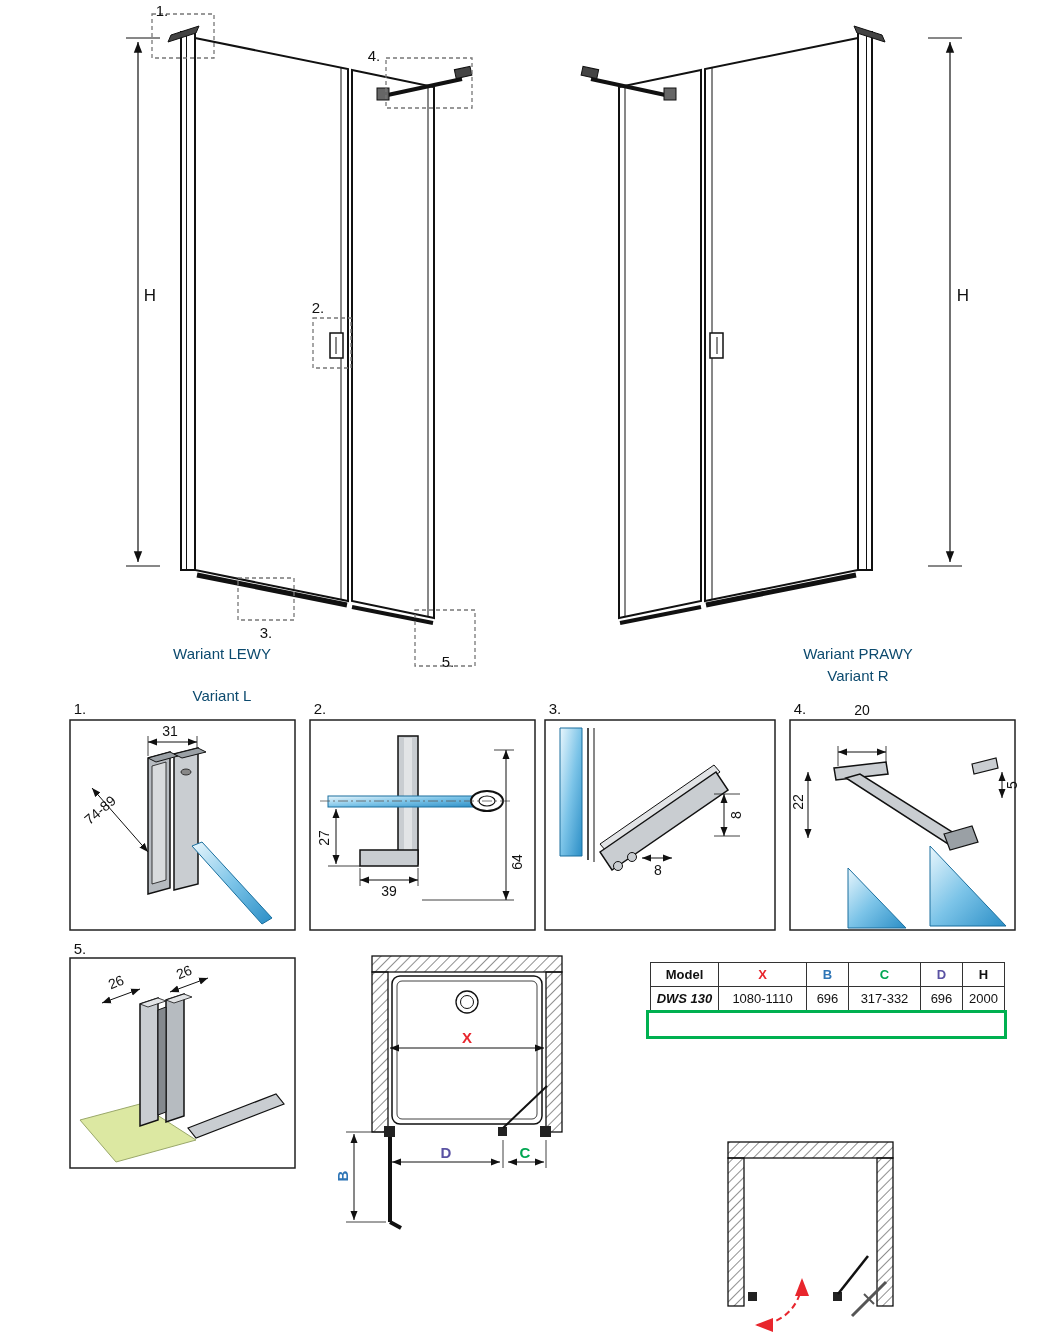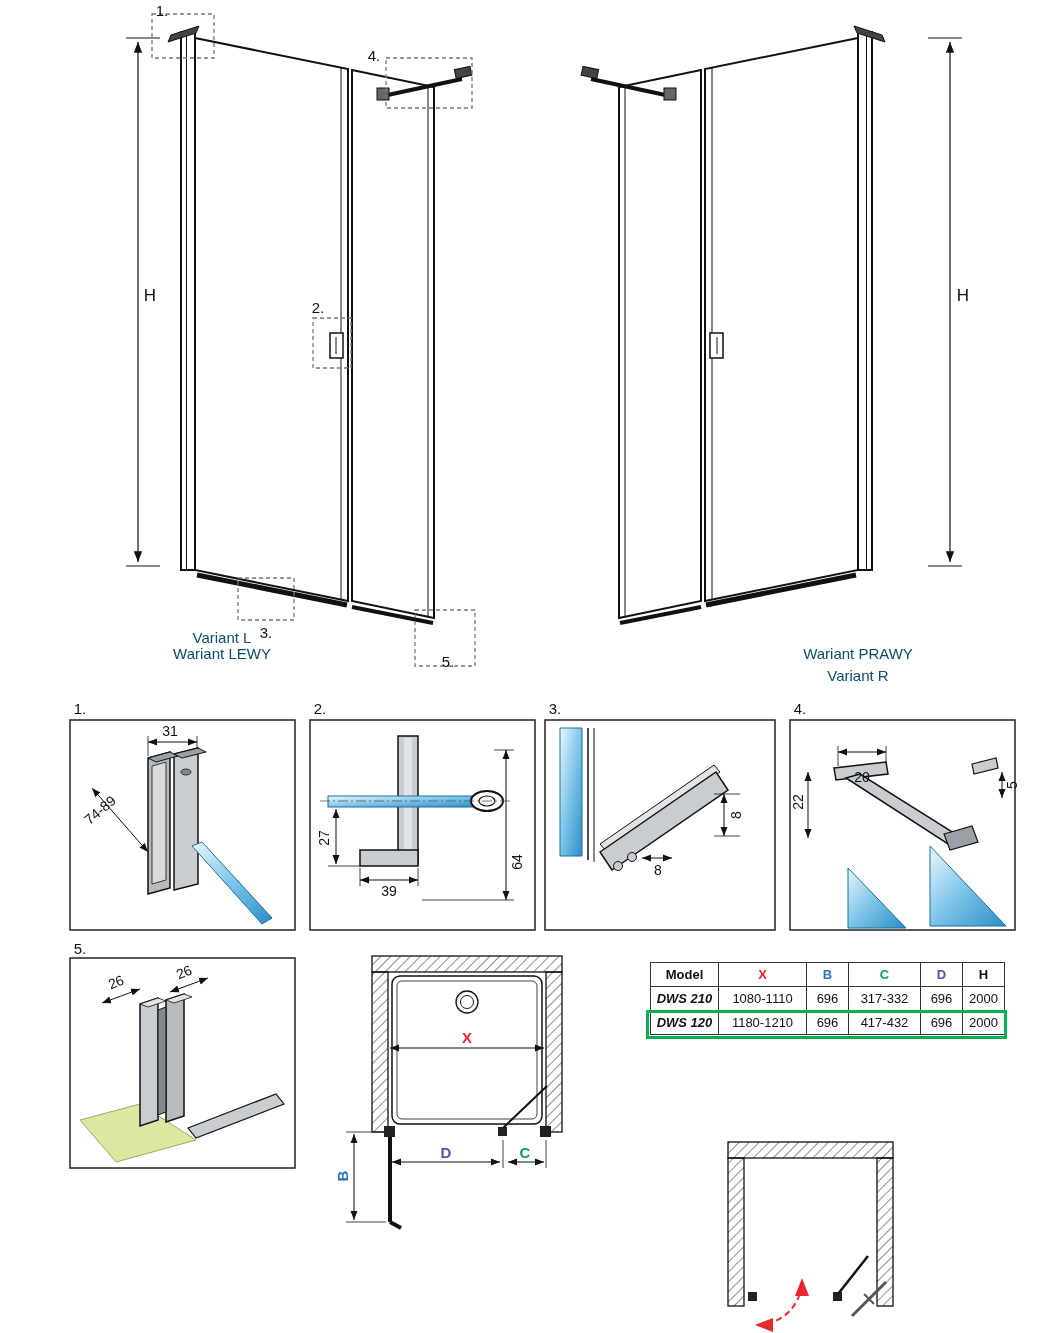--- a/index.html
+++ b/index.html
@@ -218,40 +218,40 @@
     </g>
   </svg>
 
   <div class="lbl" style="left:162px;top:10px;transform:translate(-50%,-50%)">1.</div>
   <div class="lbl" style="left:374px;top:55px;transform:translate(-50%,-50%)">4.</div>
   <div class="lbl" style="left:318px;top:307px;transform:translate(-50%,-50%)">2.</div>
   <div class="lbl" style="left:266px;top:632px;transform:translate(-50%,-50%)">3.</div>
   <div class="lbl" style="left:448px;top:661px;transform:translate(-50%,-50%)">5.</div>
   <div class="lbl h-lbl" style="left:150px;top:296px;transform:translate(-50%,-50%)">H</div>
   <div class="title" style="left:222px;top:653px;transform:translate(-50%,-50%)">Wariant LEWY</div>
-  <div class="title" style="left:222px;top:637px;transform:translate(-50%,-50%)">Variant L</div>
+  <div class="title" style="left:222px;top:695px;transform:translate(-50%,-50%)">Variant L</div>
 
   <div class="lbl h-lbl" style="left:963px;top:296px;transform:translate(-50%,-50%)">H</div>
   <div class="title" style="left:858px;top:653px;transform:translate(-50%,-50%)">Wariant PRAWY</div>
   <div class="title" style="left:858px;top:675px;transform:translate(-50%,-50%)">Variant R</div>
 
   <div class="lbl" style="left:80px;top:708px;transform:translate(-50%,-50%)">1.</div>
   <div class="lbl" style="left:320px;top:708px;transform:translate(-50%,-50%)">2.</div>
   <div class="lbl" style="left:555px;top:708px;transform:translate(-50%,-50%)">3.</div>
   <div class="lbl" style="left:800px;top:708px;transform:translate(-50%,-50%)">4.</div>
   <div class="lbl" style="left:80px;top:948px;transform:translate(-50%,-50%)">5.</div>
 
   <div class="dim" style="left:170px;top:731px;transform:translate(-50%,-50%)">31</div>
   <div class="dim" style="left:100px;top:810px;transform:translate(-50%,-50%) rotate(-40deg)">74-89</div>
   <div class="dim" style="left:324px;top:838px;transform:translate(-50%,-50%) rotate(-90deg)">27</div>
   <div class="dim" style="left:389px;top:891px;transform:translate(-50%,-50%)">39</div>
   <div class="dim" style="left:517px;top:862px;transform:translate(-50%,-50%) rotate(-90deg)">64</div>
   <div class="dim" style="left:736px;top:815px;transform:translate(-50%,-50%) rotate(-90deg)">8</div>
   <div class="dim" style="left:658px;top:870px;transform:translate(-50%,-50%)">8</div>
-  <div class="dim" style="left:862px;top:777px;transform:translate(-50%,-50%)">20</div>
+  <div class="dim" style="left:862px;top:710px;transform:translate(-50%,-50%)">20</div>
   <div class="dim" style="left:798px;top:802px;transform:translate(-50%,-50%) rotate(-90deg)">22</div>
   <div class="dim" style="left:1012px;top:785px;transform:translate(-50%,-50%) rotate(-90deg)">5</div>
   <div class="dim" style="left:116px;top:982px;transform:translate(-50%,-50%) rotate(-22deg)">26</div>
   <div class="dim" style="left:184px;top:972px;transform:translate(-50%,-50%) rotate(-22deg)">26</div>
 
   <div class="plan-lbl x-red" style="left:467px;top:1037px;transform:translate(-50%,-50%)">X</div>
   <div class="plan-lbl d-purple" style="left:446px;top:1152px;transform:translate(-50%,-50%)">D</div>
   <div class="plan-lbl c-green" style="left:525px;top:1152px;transform:translate(-50%,-50%)">C</div>
   <div class="plan-lbl b-blue" style="left:342px;top:1176px;transform:translate(-50%,-50%) rotate(-90deg)">B</div>
 
@@ -261,32 +261,24 @@
         <th class="model">Model</th>
         <th class="col-x x-red">X</th>
         <th class="col-b b-blue">B</th>
         <th class="col-c c-green">C</th>
         <th class="col-d d-purple">D</th>
         <th class="col-h">H</th>
       </tr>
     </thead>
     <tbody>
       <tr>
-        <td class="model">DWS 210</td>
+        <td class="model">DWS 130</td>
         <td>1080-1110</td>
         <td>696</td>
         <td>317-332</td>
         <td>696</td>
         <td>2000</td>
       </tr>
-      <tr>
-        <td class="model">DWS 120</td>
-        <td>1180-1210</td>
-        <td>696</td>
-        <td>417-432</td>
-        <td>696</td>
-        <td>2000</td>
-      </tr>
     </tbody>
   </table>
   <div id="highlight-box"></div>
 
 </div>
 
 </body></html>

